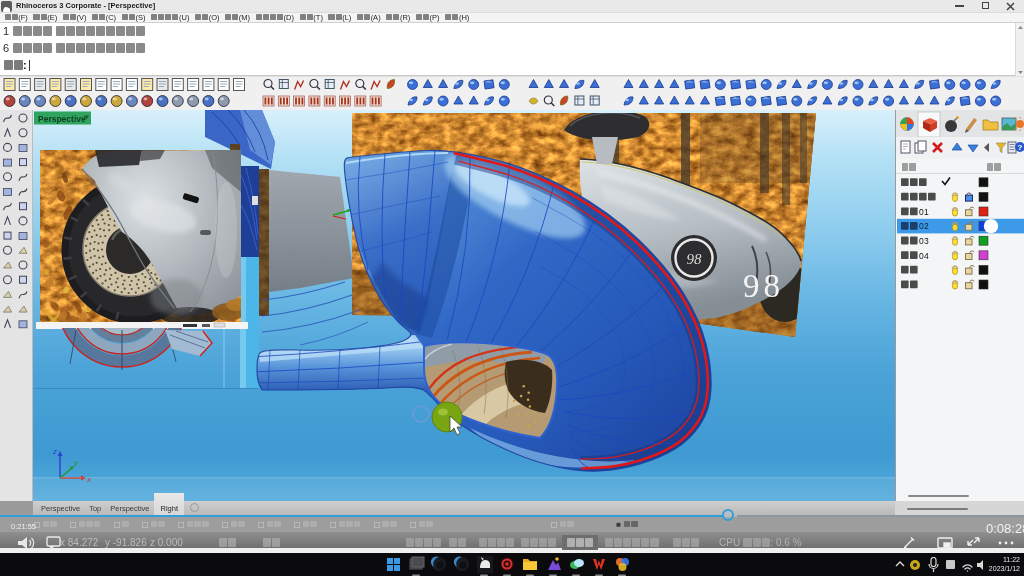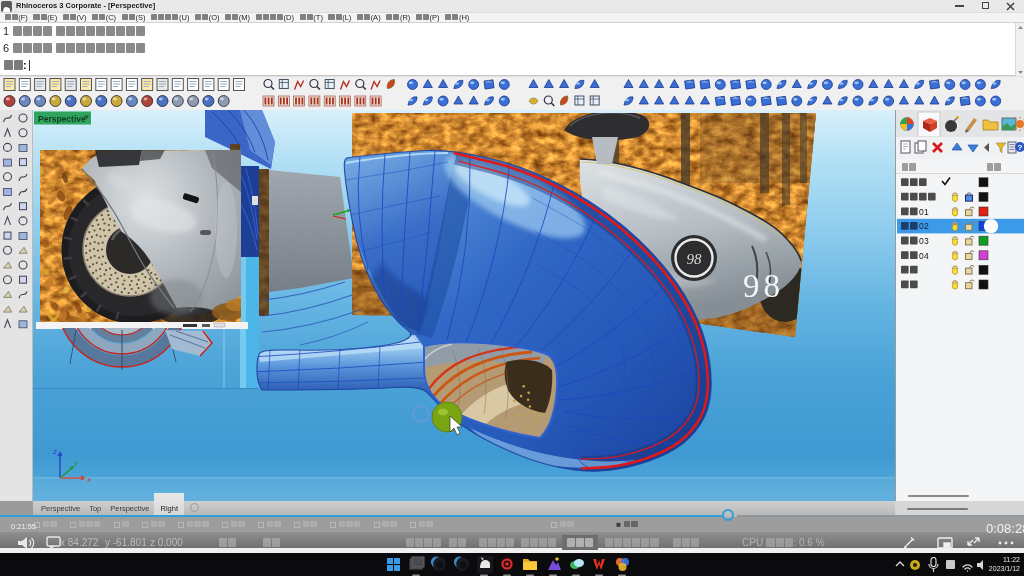--- a/index.html
+++ b/index.html
@@ -1261,32 +1261,32 @@
 <div class="abs" style="left:36px;top:1px;font-size:7.5px;color:#3a3a3a;line-height:14px">
 <span style="padding:1px 5px">Perspective</span><span style="padding:1px 4px">Top</span><span style="padding:1px 5px">Perspective</span><span style="background:linear-gradient(#e8e8e8,#d0d0d0);padding:11px 6px;color:#222">Right</span>
 <span style="display:inline-block;width:9px;height:9px;border:1px solid #999;border-radius:50%;vertical-align:-1px;margin-left:4px"></span>
 </div>
 <div class="abs" style="left:895px;top:0;width:129px;height:14px;background:#d6d6d6"></div>
 <div class="abs" style="left:907px;top:7px;width:61px;height:2px;background:#7a7a7a;border-radius:1px"></div>
 </div>
 <div class="abs" style="left:0;top:517px;width:1024px;height:15px;background:#9d9d9d;font-size:8px;color:#b9b9b9;white-space:nowrap;padding-left:34px;line-height:15px"><span style="margin-right:13px"><span style="display:inline-block;width:6px;height:6px;border:1px solid #b8b8b8;vertical-align:-1px;margin-right:2px"></span><i class="zh"></i><i class="zh"></i></span><span style="margin-right:13px"><span style="display:inline-block;width:6px;height:6px;border:1px solid #b8b8b8;vertical-align:-1px;margin-right:2px"></span><i class="zh"></i><i class="zh"></i><i class="zh"></i></span><span style="margin-right:13px"><span style="display:inline-block;width:6px;height:6px;border:1px solid #b8b8b8;vertical-align:-1px;margin-right:2px"></span><i class="zh"></i></span><span style="margin-right:13px"><span style="display:inline-block;width:6px;height:6px;border:1px solid #b8b8b8;vertical-align:-1px;margin-right:2px"></span><i class="zh"></i><i class="zh"></i></span><span style="margin-right:13px"><span style="display:inline-block;width:6px;height:6px;border:1px solid #b8b8b8;vertical-align:-1px;margin-right:2px"></span><i class="zh"></i><i class="zh"></i><i class="zh"></i></span><span style="margin-right:13px"><span style="display:inline-block;width:6px;height:6px;border:1px solid #b8b8b8;vertical-align:-1px;margin-right:2px"></span><i class="zh"></i><i class="zh"></i></span><span style="margin-right:13px"><span style="display:inline-block;width:6px;height:6px;border:1px solid #b8b8b8;vertical-align:-1px;margin-right:2px"></span><i class="zh"></i><i class="zh"></i></span><span style="margin-right:13px"><span style="display:inline-block;width:6px;height:6px;border:1px solid #b8b8b8;vertical-align:-1px;margin-right:2px"></span><i class="zh"></i><i class="zh"></i></span><span style="margin-right:13px"><span style="display:inline-block;width:6px;height:6px;border:1px solid #b8b8b8;vertical-align:-1px;margin-right:2px"></span><i class="zh"></i><i class="zh"></i><i class="zh"></i></span><span style="margin-right:13px"><span style="display:inline-block;width:6px;height:6px;border:1px solid #b8b8b8;vertical-align:-1px;margin-right:2px"></span><i class="zh"></i><i class="zh"></i></span><span style="margin-right:13px"><span style="display:inline-block;width:6px;height:6px;border:1px solid #b8b8b8;vertical-align:-1px;margin-right:2px"></span><i class="zh"></i><i class="zh"></i></span><span style="margin-left:105px"><span style="display:inline-block;width:6px;height:6px;border:1px solid #b8b8b8;vertical-align:-1px;margin-right:2px"></span><i class="zh"></i><i class="zh"></i></span><span style="margin-left:42px;color:#3a3a3a">■ <i class="zh"></i><i class="zh"></i></span></div>
 <div class="abs" style="left:0;top:532px;width:1024px;height:16px;background:linear-gradient(#8f8f8f,#707070);font-size:10px;color:#b4b4b4;line-height:21px;white-space:nowrap">
       <span class="abs" style="left:60px;color:#bcbcbc">x 84.272</span>
-      <span class="abs" style="left:105px;color:#bcbcbc">y -61.801</span>
+      <span class="abs" style="left:105px;color:#bcbcbc">y -91.826</span>
       <span class="abs" style="left:150px;color:#bcbcbc">z 0.000</span>
       <span class="abs" style="left:218px;color:#bcbcbc"><i class="zh"></i><i class="zh"></i></span>
       <span class="abs" style="left:262px;color:#bcbcbc"><i class="zh"></i><i class="zh"></i></span>
       <span class="abs" style="left:405px"><i class="zh"></i><i class="zh"></i><i class="zh"></i><i class="zh"></i></span>
       <span class="abs" style="left:448px"><i class="zh"></i><i class="zh"></i></span>
       <span class="abs" style="left:478px"><i class="zh"></i><i class="zh"></i><i class="zh"></i><i class="zh"></i></span>
       <span class="abs" style="left:520px"><i class="zh"></i><i class="zh"></i><i class="zh"></i><i class="zh"></i></span>
       <span class="abs" style="left:562px;background:#6e6e6e;color:#e8e8e8;padding:0 4px;line-height:15px;top:3px;height:15px"><i class="zh"></i><i class="zh"></i><i class="zh"></i></span>
       <span class="abs" style="left:604px"><i class="zh"></i><i class="zh"></i><i class="zh"></i><i class="zh"></i><i class="zh"></i><i class="zh"></i></span>
       <span class="abs" style="left:672px"><i class="zh"></i><i class="zh"></i><i class="zh"></i></span>
-      <span class="abs" style="left:742px">CPU <i class="zh"></i><i class="zh"></i><i class="zh"></i>: 0.6 %</span>
+      <span class="abs" style="left:719px">CPU <i class="zh"></i><i class="zh"></i><i class="zh"></i>: 0.6 %</span>
     </div>
 <svg class="abs" style="left:14px;top:534px" width="110" height="18">
 <path d="M4,7 L8,7 L13,3 L13,15 L8,11 L4,11 Z" fill="#e8e8e8"></path>
 <path d="M15.5,6 A4,4.5 0 0 1 15.5,12 M17.5,4 A6,6.5 0 0 1 17.5,14" stroke="#e8e8e8" stroke-width="1.3" fill="none"></path>
 <rect x="33" y="3" width="13" height="9" rx="1.5" fill="none" stroke="#e8e8e8" stroke-width="1.4"></rect>
 <path d="M36,12 L36,16 L41,12" fill="#e8e8e8"></path>
 </svg>
 <svg class="abs" style="left:900px;top:534px" width="120" height="18">
 <g stroke="#f0f0f0" stroke-width="1.4" fill="none">
 <path d="M5,13 L13,5 M5,13 l-1.5,3 l3,-1.5 Z M11,3.5 l3,3"></path>

